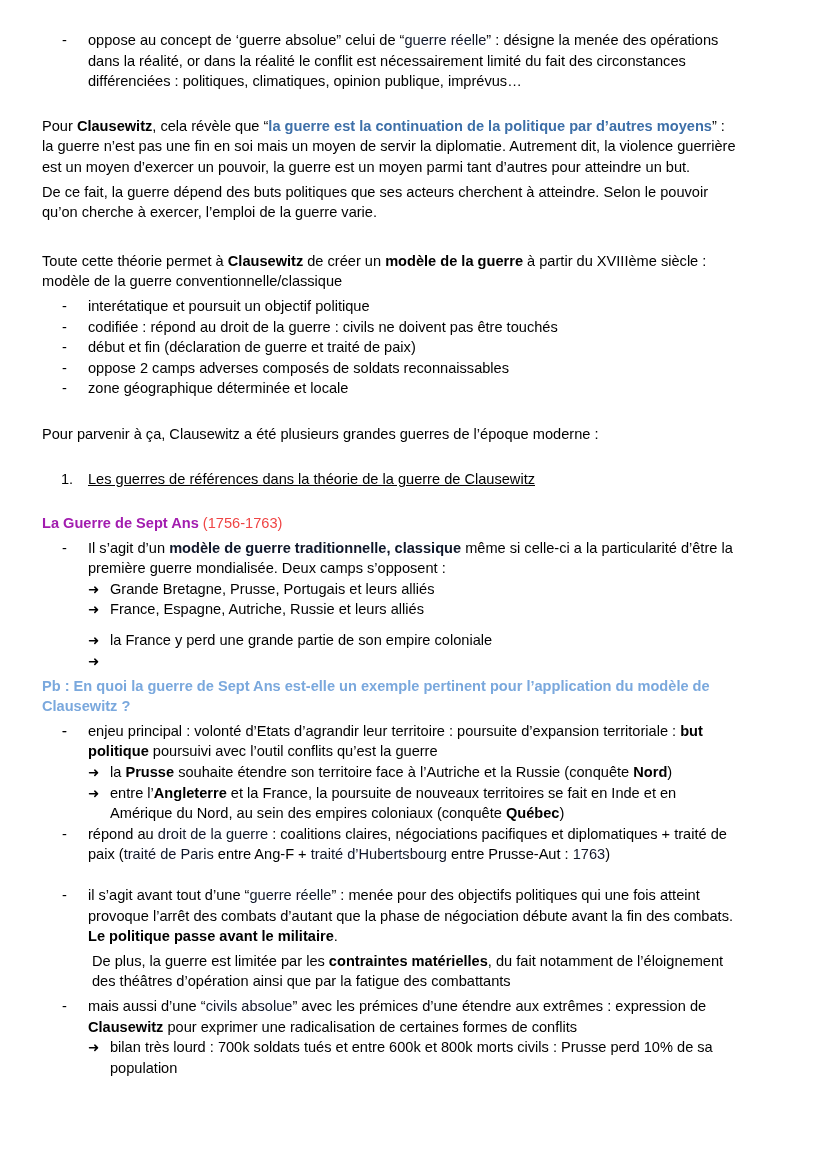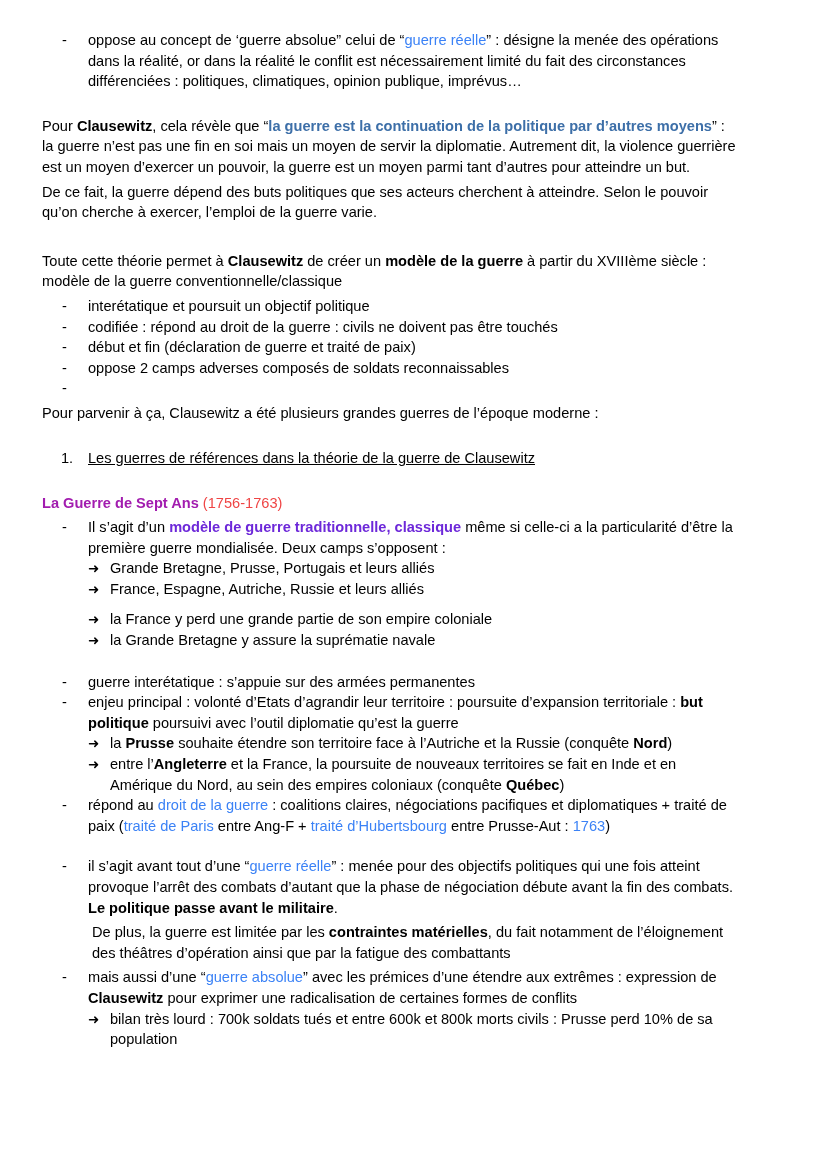--- a/index.html
+++ b/index.html
@@ -86,29 +86,29 @@
     left: 23px;
     top: 0;
   }
   .underline { text-decoration: underline; }
   b, .b { font-weight: bold; }
   .blue-quote {
     color: #3d6fa8;
     font-weight: bold;
   }
   .blue-bold {
-    color: #6d28d9;
+    color: #0f172a;
     font-weight: bold;
     margin-top: 48px;
   }
   .blue-light {
     color: #ef4444;
   }
   .blue-link {
-    color: #3b82f6;
+    color: #0f172a;
   }
   .heading-blue {
     color: #a21caf;
     font-weight: bold;
   }
   .heading-pb {
     color: #7aa8dd;
     font-weight: bold;
   }
 </style>
@@ -133,21 +133,21 @@
 
     <div class="spacer-md"></div>
 
     <p class="para"><span>Toute cette théorie permet à </span><span class="b">Clausewitz</span><span> de créer un </span><span class="b">modèle de la guerre</span><span> à partir du XVIIIème siècle : modèle de la guerre conventionnelle/classique</span></p>
 
     <ul class="dash-list">
         <li><span class="dash">-</span><span>interétatique et poursuit un objectif politique</span></li>
         <li><span class="dash">-</span><span>codifiée : répond au droit de la guerre : civils ne doivent pas être touchés</span></li>
         <li><span class="dash">-</span><span>début et fin (déclaration de guerre et traité de paix)</span></li>
         <li><span class="dash">-</span><span>oppose 2 camps adverses composés de soldats reconnaissables</span></li>
-        <li><span class="dash">-</span></li>
+        <li><span class="dash">-</span><span>zone géographique déterminée et locale</span></li>
       </ul>
 
     <div class="spacer-lg"></div>
 
     <p class="para"><span>Pour parvenir à ça, Clausewitz a été plusieurs grandes guerres de l’époque moderne :</span></p>
 
     <div class="spacer-md"></div>
 
     <ol class="num-list">
       <li>
@@ -164,35 +164,36 @@
       <li>
         <span class="dash">-</span>
         <span><span>Il s’agit d’un </span><span class="blue-bold">modèle de guerre traditionnelle, classique</span><span> même si celle-ci a la particularité d’être la première guerre mondialisée. Deux camps s’opposent :</span></span>
         <ul class="arrow-list">
             <li><span class="arrow">➜</span><span>Grande Bretagne, Prusse, Portugais et leurs alliés</span></li>
             <li><span class="arrow">➜</span><span>France, Espagne, Autriche, Russie et leurs alliés</span></li>
           </ul>
         <div class="spacer-sm"></div>
         <ul class="arrow-list">
             <li><span class="arrow">➜</span><span>la France y perd une grande partie de son empire coloniale</span></li>
-            <li><span class="arrow">➜</span><span>la Grande Bretagne y assure la suprématie navale</span></li>
+            <li><span class="arrow">➜</span></li>
           </ul>
       </li>
     </ul>
 
     <div class="spacer-lg"></div>
 
+    <p class="para heading-pb">Pb : En quoi la guerre de Sept Ans est-elle un exemple pertinent pour l’application du modèle de Clausewitz ?</p>
 
     <ul class="dash-list">
-        <li><span class="dash">-</span><span><span>guerre interétatique : s’appuie sur des armées permanentes</span></span></li>
-        <li><span class="dash">-</span><span><span>enjeu principal : volonté d’Etats d’agrandir leur territoire : poursuite d’expansion territoriale : </span><span class="b">but politique</span><span> poursuivi avec l’outil diplomatie qu’est la guerre</span></span><ul class="arrow-list">
+        <li><span class="dash">-</span></li>
+        <li><span class="dash">-</span><span><span>enjeu principal : volonté d’Etats d’agrandir leur territoire : poursuite d’expansion territoriale : </span><span class="b">but politique</span><span> poursuivi avec l’outil conflits qu’est la guerre</span></span><ul class="arrow-list">
             <li><span class="arrow">➜</span><span><span>la </span><span class="b">Prusse</span><span> souhaite étendre son territoire face à l’Autriche et la Russie (conquête </span><span class="b">Nord</span><span>)</span></span></li>
             <li><span class="arrow">➜</span><span><span>entre l’</span><span class="b">Angleterre</span><span> et la France, la poursuite de nouveaux territoires se fait en Inde et en Amérique du Nord, au sein des empires coloniaux (conquête </span><span class="b">Québec</span><span>)</span></span></li>
           </ul></li>
         <li><span class="dash">-</span><span><span>répond au </span><span class="blue-link">droit de la guerre</span><span> : coalitions claires, négociations pacifiques et diplomatiques + traité de paix (</span><span class="blue-link">traité de Paris</span><span> entre Ang-F + </span><span class="blue-link">traité d’Hubertsbourg</span><span> entre Prusse-Aut : </span><span class="blue-link">1763</span><span>)</span></span></li>
         <li style="margin-top: 20px;"><span class="dash">-</span><span><span>il s’agit avant tout d’une “</span><span class="blue-link">guerre réelle</span><span>” : menée pour des objectifs politiques qui une fois atteint provoque l’arrêt des combats d’autant que la phase de négociation débute avant la fin des combats. </span><span class="b">Le politique passe avant le militaire</span><span>.</span></span><p class="para"><span>De plus, la guerre est limitée par les </span><span class="b">contraintes matérielles</span><span>, du fait notamment de l’éloignement des théâtres d’opération ainsi que par la fatigue des combattants</span></p></li>
-        <li><span class="dash">-</span><span><span>mais aussi d’une “</span><span class="blue-link">guerre absolue</span><span>” avec les prémices d’une étendre aux extrêmes : expression de </span><span class="b">Clausewitz</span><span> pour exprimer une radicalisation  de certaines formes de conflits</span></span><ul class="arrow-list">
+        <li><span class="dash">-</span><span><span>mais aussi d’une “</span><span class="blue-link">civils absolue</span><span>” avec les prémices d’une étendre aux extrêmes : expression de </span><span class="b">Clausewitz</span><span> pour exprimer une radicalisation  de certaines formes de conflits</span></span><ul class="arrow-list">
             <li><span class="arrow">➜</span><span><span>bilan très lourd : 700k soldats tués et entre 600k et 800k morts civils : Prusse perd 10% de sa population</span></span></li>
           </ul></li>
       </ul>
 
   </div>
 </div>
 
 </body></html>

